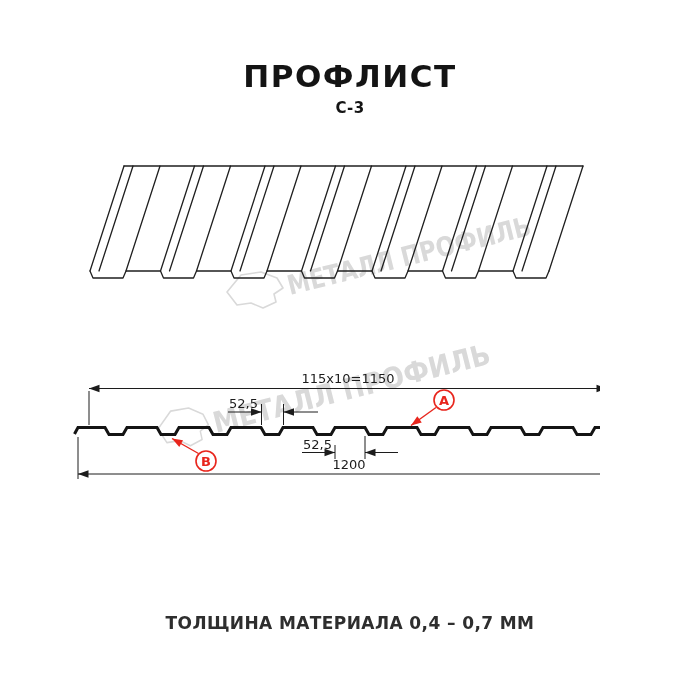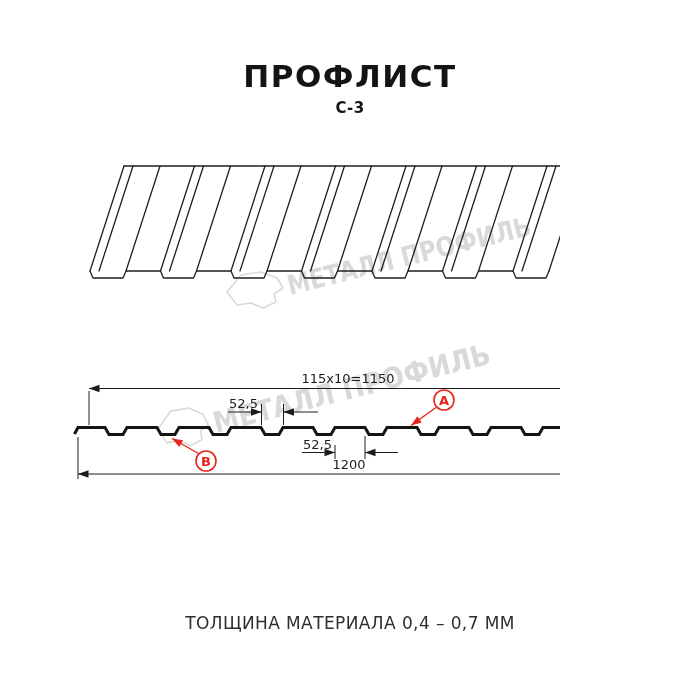--- a/index.html
+++ b/index.html
@@ -1,23 +1,23 @@
 <!DOCTYPE html>
 <html><head>
 <meta charset="utf-8">
 <style>
   html,body{margin:0;padding:0;background:#ffffff;}
   .page{position:relative;width:560px;height:700px;background:#ffffff;overflow:hidden;
-        font-family:"DejaVu Sans","Liberation Sans",sans-serif;color:#141414;}
+        font-family:"DejaVu Sans","Liberation Sans",sans-serif;color:#141414;padding-left:40px;}
   .title{position:absolute;top:58px;left:0;width:700px;text-align:center;
          font-size:31px;font-weight:bold;letter-spacing:1.5px;color:#141414;}
   .subtitle{position:absolute;top:99px;left:0;width:700px;text-align:center;
             font-size:15px;font-weight:bold;letter-spacing:0.5px;color:#141414;}
   .footer-note{position:absolute;top:613px;left:0;width:700px;text-align:center;
-               font-size:17px;font-weight:400;letter-spacing:0.4px;color:#2e2e2e;}
+               font-size:17px;font-weight:700;letter-spacing:0.4px;color:#2e2e2e;}
   svg{position:absolute;top:0;left:0;}
   .dimtext{font-family:"DejaVu Sans","Liberation Sans",sans-serif;font-size:13px;fill:#1c1c1c;}
   .callout{font-family:"DejaVu Sans","Liberation Sans",sans-serif;font-size:13px;font-weight:600;fill:#e8251c;}
   .wmtext{font-family:"DejaVu Sans","Liberation Sans",sans-serif;font-weight:bold;fill:#d9d9d9;}
 </style>
 </head>
 <body>
 
 <div class="page">
 

